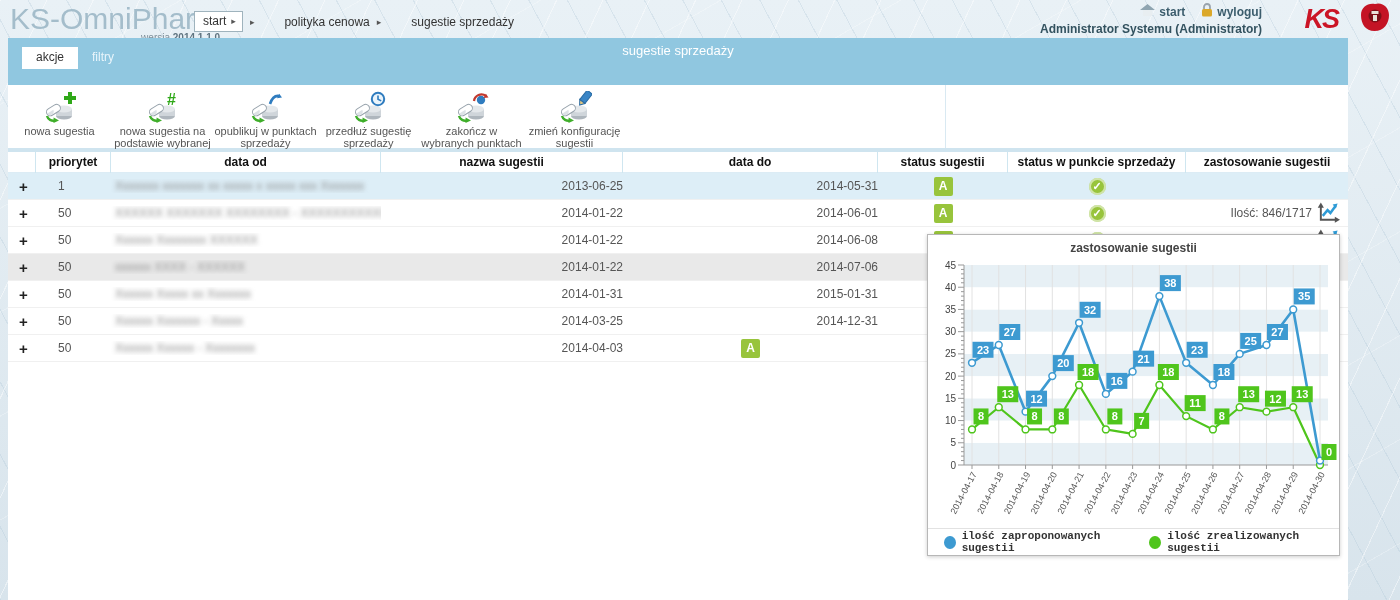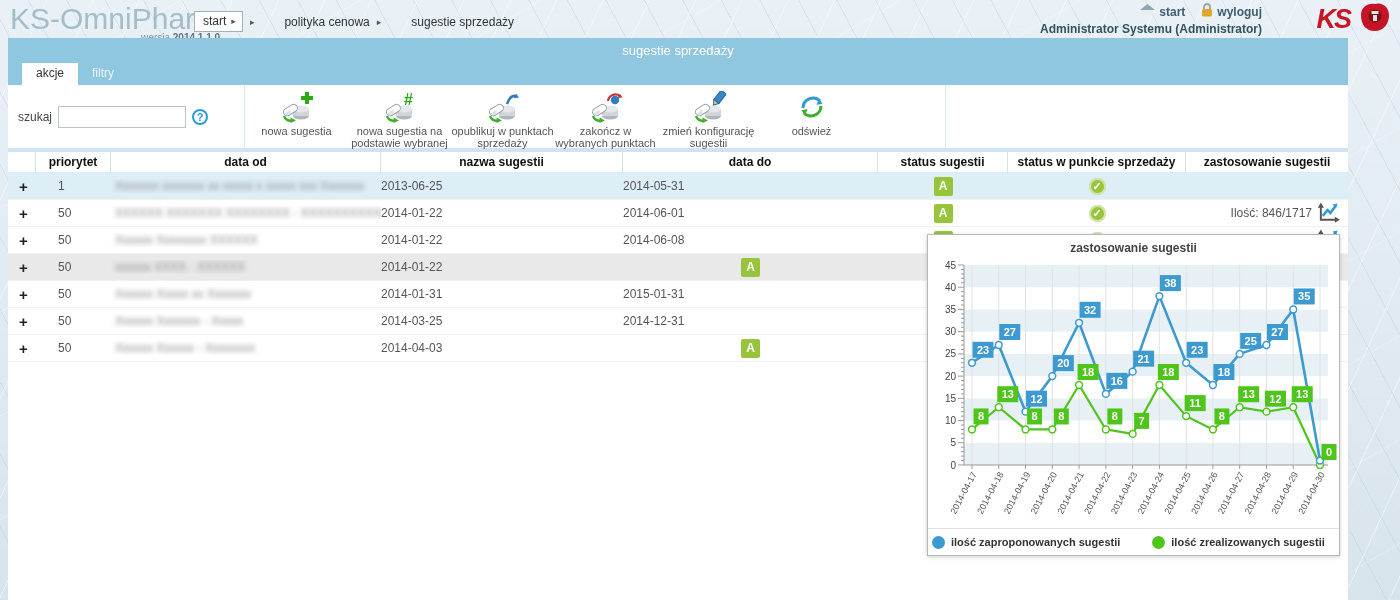--- a/index.html
+++ b/index.html
@@ -21,27 +21,27 @@
   .logo-version { font-size:10px; color:#7d8f9a; text-align:right; margin-top:-4px; }
   .logo-version b { color:#5f7480; font-weight:700; }
   .breadcrumb { position:absolute; left:194px; top:11px; display:flex; align-items:center; font-size:12px; color:#333; }
   .crumb-box { background:#fff; border:1px solid #9fb3bd; padding:2px 6px 3px 8px; display:flex; align-items:center; gap:5px; cursor:pointer; }
   .crumb-sep { color:#555; font-size:9px; margin:0 7px; }
   .crumb-item { cursor:pointer;margin-left:23px; }
   .quick-links { position:absolute; right:138px; top:3px; text-align:right; }
   .ql-row { display:flex; justify-content:flex-end; gap:16px; font-size:12px; font-weight:700; color:#3c5d6d; align-items:center; }
   .ql-link { display:flex; align-items:center; gap:4px; cursor:pointer; }
   .user-name { font-size:12px; font-weight:700; color:#33525f; margin-top:2px; }
-  .brand-logos { position:absolute; right:8px; top:2px; display:flex; align-items:center; gap:8px; }
+  .brand-logos { position:absolute; right:8px; top:2px; display:flex; align-items:center; gap:20px; }
   .ks-logo { font-size:27px; font-weight:700; font-style:italic; color:#cb1526; letter-spacing:-2px; }
   
   .card { position:absolute; left:8px; top:38px; width:1340px; height:562px; background:#fff; }
   .blue-head { background:#90c7e0; height:47px; position:relative; }
   .page-title { text-align:center; color:#ffffff; font-size:13px; padding-top:5px; }
-  .tabs { position:absolute; bottom:0; left:14px; display:flex; height:22px;justify-content:center; }
+  .tabs { position:absolute; bottom:16px; left:14px; display:flex; height:22px;justify-content:center; }
   .tab { padding:3px 14px 0 14px; font-size:12px; color:#e9f5fb; cursor:pointer; }
   .tab.active { background:#ffffff; color:#333; }
   
   .toolbar { height:63px; background:#fff; position:relative; display:flex; }
   .search-zone { width:237px; display:flex; align-items:center; padding-left:10px; gap:6px; border-right:1px solid #d9e9f2; }
   .search-zone label { font-size:12px; color:#444; }
   .search-input { width:128px; height:22px; border:1px solid #b9c4cb; font-size:12px; padding:0 4px; outline:none; }
   .help-icon { width:16px; height:16px; border-radius:50%; border:2px solid #2e9bd6; color:#2e9bd6; font-size:11px; font-weight:700; display:flex; align-items:center; justify-content:center; cursor:pointer; }
   .tb-buttons { display:flex; align-items:flex-start; padding-top:6px; }
   .tb-btn { width:103px; text-align:center; cursor:pointer; }
@@ -54,30 +54,30 @@
   .thead { height:21px; background:#fff; border-bottom:1px solid #dcecf5; }
   .thead .c { font-size:12px; font-weight:700; color:#111; text-align:center; height:21px; line-height:21px; border-right:1px solid #cfe6f0; cursor:pointer; }
   .thead .c:last-child { border-right:none; }
   .tbody .trow { height:27px; font-size:12px; color:#555; border-bottom:1px solid #f0f0f0; cursor:pointer; }
   .trow.selected { background:#ddeef7; }
   .trow.hover { background:#e9e9e9; }
   .c-exp { padding-left:11px; font-size:15px; font-weight:700; color:#222; }
   .c-pri { padding-left:22px; }
   .c-name { padding-left:4px; overflow:hidden; white-space:nowrap; }
   .blurred { color:#8a8a8a; filter:blur(2.6px); user-select:none; }
-  .c-date { text-align:left; }
+  .c-date { text-align:right; }
   .c-status, .c-pos { display:flex; justify-content:center; }
   .badge-a { width:19px; height:19px; background:#98c43c; color:#fff; font-weight:700; font-size:12px; display:flex; align-items:center; justify-content:center; border-radius:2px; }
   .chk { width:17px; height:17px; background:#98c43c; border-radius:50%; color:#fff; font-size:11px; font-weight:700; display:flex; align-items:center; justify-content:center; box-shadow:inset 0 0 0 2px rgba(255,255,255,.55); }
   .c-usage { display:flex; justify-content:flex-end; align-items:center; gap:5px; padding-right:8px; }
   .usage-icon { cursor:pointer; display:flex; }
   
   .chart-panel { position:absolute; left:927px; top:234px; width:413px; height:322px; background:#fff; border:1px solid #b7b7b7; box-shadow:0 1px 4px rgba(0,0,0,.2); }
   .chart-title { text-align:center; font-size:12px; font-weight:700; color:#444; padding-top:6px; height:24px; }
-  .chart-legend { position:absolute; bottom:0; left:0; right:0; height:27px; border-top:1px solid #e2e2e2; display:flex; align-items:center; gap:32px; padding-left:4px; }
+  .chart-legend { position:absolute; bottom:0; left:0; right:0; height:27px; border-top:1px solid #e2e2e2; display:flex; align-items:center; gap:10px; padding-left:16px;font-family:Liberation Mono, monospace; }
   .legend-item { display:flex; align-items:center; gap:6px; font-size:11px; font-weight:700; color:#333; }
   .legend-dot { width:13px; height:13px; border-radius:50%; }
 </style>
 </head>
 <body>
 
 <div class="app-header">
   <div class="logo-wrap">
     <div class="logo-title">KS-OmniPharm</div>
     <div class="logo-version"><span>wersja</span> <b>2014.1.1.0</b></div>
@@ -127,25 +127,20 @@
 <div class="card">
   <div class="blue-head">
     <div class="page-title">sugestie sprzedaży</div>
     <div class="tabs" id="tabs">
         <div class="tab active">akcje</div>
         <div class="tab ">filtry</div>
       </div>
   </div>
 
   <div class="toolbar">
-    <div class="search-zone">
-      <label>szukaj</label>
-      <input class="search-input" type="text" value="" style="">
-      <div class="help-icon">?</div>
-    </div>
     <div class="tb-buttons" id="tb-buttons">
         <div class="tb-btn">
      <div class="tb-icon">
             <svg width="34" height="32" viewBox="0 0 34 32">
               <ellipse cx="21" cy="25" rx="8" ry="3.5" fill="#aeb6bd"></ellipse>
               <rect x="13" y="18" width="16" height="7" fill="#cfd5da"></rect>
               <ellipse cx="21" cy="18" rx="8" ry="3.5" fill="#e4e8eb"></ellipse>
               <g transform="rotate(-32 11 19)">
                 <rect x="3" y="15" width="15" height="7.5" rx="3.7" fill="#ffffff" stroke="#98a3ac"></rect>
                 <path d="M3.2,18.7 a3.7,3.7 0 0 0 7.3,0 l0,-0.2 -7.3,0 z" fill="#dde2e6"></path>
@@ -197,57 +192,64 @@
             <svg width="34" height="32" viewBox="0 0 34 32">
               <ellipse cx="21" cy="25" rx="8" ry="3.5" fill="#aeb6bd"></ellipse>
               <rect x="13" y="18" width="16" height="7" fill="#cfd5da"></rect>
               <ellipse cx="21" cy="18" rx="8" ry="3.5" fill="#e4e8eb"></ellipse>
               <g transform="rotate(-32 11 19)">
                 <rect x="3" y="15" width="15" height="7.5" rx="3.7" fill="#ffffff" stroke="#98a3ac"></rect>
                 <path d="M3.2,18.7 a3.7,3.7 0 0 0 7.3,0 l0,-0.2 -7.3,0 z" fill="#dde2e6"></path>
               </g>
               <path d="M4,25 a6.5,6.5 0 0 0 8,4.5" stroke="#3fae2a" stroke-width="2.4" fill="none"></path>
               <path d="M10.5,32 l5.5,-2.4 -5.4,-3 z" fill="#3fae2a"></path>
-              <circle cx="26" cy="9" r="4.2" fill="#2f7cbf"></circle>
-              <path d="M19,10 a7.5,7.5 0 0 1 12,-5" stroke="#c2392f" stroke-width="2.3" fill="none"></path>
-              <path d="M33.5,6.5 l-5,0.6 2.4,-4.4 z" fill="#c2392f"></path>
+              <circle cx="26" cy="8" r="6.2" fill="#eaf4fb" stroke="#2f7cbf" stroke-width="2"></circle>
+              <path d="M26,4.5 v3.8 l3.2,1.6" stroke="#2f7cbf" stroke-width="1.6" fill="none"></path>
             </svg>
           </div>
-     <div class="tb-label">zakończ w wybranych punktach</div>
+     <div class="tb-label">przedłuż sugestię sprzedaży</div>
    </div>
         <div class="tb-btn">
      <div class="tb-icon">
             <svg width="34" height="32" viewBox="0 0 34 32">
               <ellipse cx="21" cy="25" rx="8" ry="3.5" fill="#aeb6bd"></ellipse>
               <rect x="13" y="18" width="16" height="7" fill="#cfd5da"></rect>
               <ellipse cx="21" cy="18" rx="8" ry="3.5" fill="#e4e8eb"></ellipse>
               <g transform="rotate(-32 11 19)">
                 <rect x="3" y="15" width="15" height="7.5" rx="3.7" fill="#ffffff" stroke="#98a3ac"></rect>
                 <path d="M3.2,18.7 a3.7,3.7 0 0 0 7.3,0 l0,-0.2 -7.3,0 z" fill="#dde2e6"></path>
               </g>
               <path d="M4,25 a6.5,6.5 0 0 0 8,4.5" stroke="#3fae2a" stroke-width="2.4" fill="none"></path>
               <path d="M10.5,32 l5.5,-2.4 -5.4,-3 z" fill="#3fae2a"></path>
+              <circle cx="26" cy="9" r="4.2" fill="#2f7cbf"></circle>
+              <path d="M19,10 a7.5,7.5 0 0 1 12,-5" stroke="#c2392f" stroke-width="2.3" fill="none"></path>
+              <path d="M33.5,6.5 l-5,0.6 2.4,-4.4 z" fill="#c2392f"></path>
+            </svg>
+          </div>
+     <div class="tb-label">zakończ w wybranych punktach</div>
+   </div>
+        <div class="tb-btn">
+     <div class="tb-icon">
+            <svg width="34" height="32" viewBox="0 0 34 32">
+              <ellipse cx="21" cy="25" rx="8" ry="3.5" fill="#aeb6bd"></ellipse>
+              <rect x="13" y="18" width="16" height="7" fill="#cfd5da"></rect>
+              <ellipse cx="21" cy="18" rx="8" ry="3.5" fill="#e4e8eb"></ellipse>
+              <g transform="rotate(-32 11 19)">
+                <rect x="3" y="15" width="15" height="7.5" rx="3.7" fill="#ffffff" stroke="#98a3ac"></rect>
+                <path d="M3.2,18.7 a3.7,3.7 0 0 0 7.3,0 l0,-0.2 -7.3,0 z" fill="#dde2e6"></path>
+              </g>
+              <path d="M4,25 a6.5,6.5 0 0 0 8,4.5" stroke="#3fae2a" stroke-width="2.4" fill="none"></path>
+              <path d="M10.5,32 l5.5,-2.4 -5.4,-3 z" fill="#3fae2a"></path>
               <g transform="rotate(38 26 8)">
                 <rect x="23" y="-1" width="6.5" height="12" fill="#3a85c6" stroke="#2a6ba3"></rect>
                 <path d="M23,11 h6.5 l-3.2,4.5 z" fill="#e8c97f" stroke="#2a6ba3"></path>
               </g>
             </svg>
           </div>
      <div class="tb-label">zmień konfigurację sugestii</div>
-   </div>
-        <div class="tb-btn">
-     <div class="tb-icon">
-            <svg width="34" height="32" viewBox="0 0 34 32">
-              <path d="M8,17 a10,10 0 0 1 17,-7" stroke="#2e9bd6" stroke-width="3" fill="none"></path>
-              <path d="M27.5,13 l-6.2,0.8 3,-6.4 z" fill="#2e9bd6"></path>
-              <path d="M26,15 a10,10 0 0 1 -17,7" stroke="#3fae2a" stroke-width="3" fill="none"></path>
-              <path d="M6.5,19 l6.2,-0.8 -3,6.4 z" fill="#3fae2a"></path>
-            </svg>
-          </div>
-     <div class="tb-label">odśwież</div>
    </div>
       </div>
     <div class="tb-end-sep"></div>
   </div>
 
   <div class="head-gap"></div>
 
   <div class="trow thead" id="thead">
       <div class="c"></div>
       <div class="c">priorytet</div>
@@ -320,20 +322,21 @@
               <path d="M21.5,1 l-5.2,1.2 3.4,4 z" fill="#2e9bd6"></path>
             </svg>
           </span>
         </div>
    </div>
       <div class="trow hover">
      <div class="c-exp">+</div>
      <div class="c-pri">50</div>
      <div class="c-name"><span class="blurred">xxxxxx XXXX - XXXXXX</span></div>
      <div class="c-date">2014-01-22</div>
+     <div class="c-date">2014-07-06</div>
      <div class="c-status">
           <span class="badge-a">A</span>
         </div>
      <div class="c-pos">
           <span class="chk">✓</span>
         </div>
      <div class="c-usage">
           <span class="usage-text">Ilość: 937/1909</span>
           <span class="usage-icon">
             <svg width="23" height="22" viewBox="0 0 24 22">

